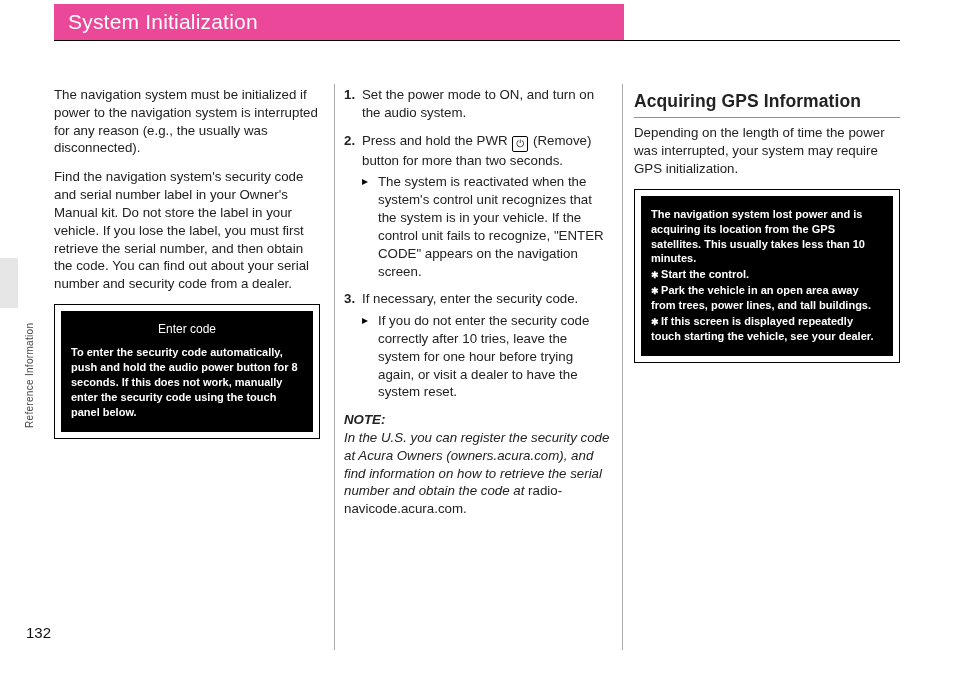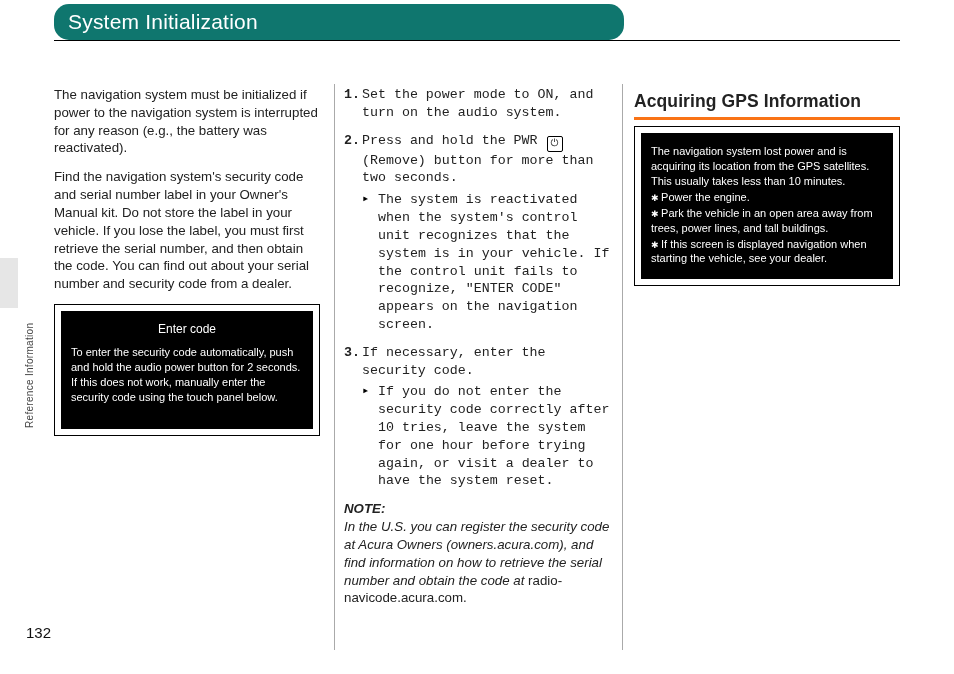--- a/index.html
+++ b/index.html
@@ -5,24 +5,23 @@
   html, body { margin:0; padding:0; background:#fff; }
   body {
     width:954px; height:674px;
     font-family:"Helvetica Neue", Helvetica, Arial, sans-serif;
     color:#111; position:relative;
     -webkit-font-smoothing:antialiased;
   }
   .rule { position:absolute; background:#000; }
   .title-bar {
     position:absolute; left:54px; top:4px; width:556px; height:36px;
-    background:#0f766e; color:#fff; font-size:21px;
+    background:#ec4899; color:#fff; font-size:21px;
     display:flex; align-items:center; padding-left:14px;
     letter-spacing:.2px;
-    border-radius:15px;
   }
   .top-rule { left:54px; top:40px; width:846px; height:1px; }
   .side-tab {
     position:absolute; left:0; top:258px; width:18px; height:50px;
     background:#e6e6e6;
   }
   .side-label {
     position:absolute; left:24px; top:428px;
     transform-origin:left top; transform:rotate(-90deg);
     font-size:10px; color:#444; letter-spacing:.3px;
@@ -32,45 +31,45 @@
     font-size:15px; color:#111;
   }
   .columns {
     position:absolute; left:54px; top:86px;
     display:flex; gap:24px;
   }
   .col { width:266px; font-size:13.3px; line-height:1.34; color:#222; }
   .col p { margin:0 0 11px 0; }
   h2.sec {
     font-size:17.5px; font-weight:700; margin:4px 0 6px 0;
-    border-bottom:3px solid #f97316; padding-bottom:4px;
+    border-bottom:1px solid #f97316; padding-bottom:4px;
     letter-spacing:.1px;
   }
-  ol.steps { list-style:none; padding:0; margin:0; counter-reset:st;font-family:Liberation Mono, monospace; }
+  ol.steps { list-style:none; padding:0; margin:0; counter-reset:st; }
   ol.steps > li {
     counter-increment:st; position:relative;
     padding-left:18px; margin:0 0 10px 0;
   }
   ol.steps > li::before {
     content:counter(st) "."; position:absolute; left:0; top:0;
     font-weight:700;
   }
   .sub { padding-left:16px; position:relative; margin-top:4px; }
   .sub::before { content:"▸"; position:absolute; left:0; top:0; font-size:12px; color:#000; }
   .note-hd { font-weight:700; font-style:italic; margin-top:8px; }
   .note-body { font-style:italic; }
   .screen {
     border:1px solid #000; padding:6px; background:#fff; margin:6px 0 10px 0;
   }
   .screen-inner {
     background:#000; color:#fff; font-size:11px; line-height:1.35;
     padding:10px 10px 12px 10px; min-height:96px;
   }
   .screen-inner .title { text-align:center; font-size:12px; margin-bottom:8px; }
-  .screen-inner .line { margin:1px 0; }
+  .screen-inner .line { margin:1px 0;font-weight:bold; }
   .screen-inner .star::before { content:"✱ "; font-size:9px; }
   .pwr {
     display:inline-flex; align-items:center; justify-content:center;
     width:14px; height:14px; border:1px solid #000; border-radius:2px;
     font-size:10px; line-height:1; vertical-align:-2px; margin:0 1px;
   }
   .vdiv-left  { left:334px; top:84px; width:1px; height:566px; background:#aaa; }
   .vdiv-right { left:622px; top:84px; width:1px; height:566px; background:#aaa; }
 </style>
 </head>
@@ -82,26 +81,26 @@
 <div class="rule top-rule"></div>
 <div class="side-tab"></div>
 <div class="side-label">Reference Information</div>
 <div class="page-num">132</div>
 <div class="rule vdiv-left"></div>
 <div class="rule vdiv-right"></div>
 
 <div class="columns">
 
   <div class="col">
-    <p>The navigation system must be initialized if power to the navigation system is interrupted for any reason (e.g., the battery was reactivated).</p>
+    <p>The navigation system must be initialized if power to the navigation system is interrupted for any reason (e.g., the usually was disconnected).</p>
     <p>Find the navigation system's security code and serial number label in your Owner's Manual kit. Do not store the label in your vehicle. If you lose the label, you must first retrieve the serial number, and then obtain the code. You can find out about your serial number and security code from a dealer.</p>
     <div class="screen">
       <div class="screen-inner">
         <div class="title">Enter code</div>
-        <div class="line">To enter the security code automatically, push and hold the audio power button for 2 seconds. If this does not work, manually enter the security code using the touch panel below.</div>
+        <div class="line">To enter the security code automatically, push and hold the audio power button for 8 seconds. If this does not work, manually enter the security code using the touch panel below.</div>
       </div>
     </div>
   </div>
 
   <div class="col">
     <ol class="steps">
       <li>
         <span>Set the power mode to ON, and turn on the audio system.</span>
       </li>
       <li>
@@ -114,23 +113,24 @@
       </li>
     </ol>
     <p>
       <span class="note-hd">NOTE:</span><br>
       <span class="note-body">In the U.S. you can register the security code at Acura Owners (owners.acura.com), and find information on how to retrieve the serial number and obtain the code at </span><span>radio-navicode.acura.com.</span>
     </p>
   </div>
 
   <div class="col">
     <h2 class="sec">Acquiring GPS Information</h2>
+    <p>Depending on the length of time the power was interrupted, your system may require GPS initialization.</p>
     <div class="screen">
       <div class="screen-inner">
         <div class="line">The navigation system lost power and is acquiring its location from the GPS satellites. This usually takes less than 10 minutes.</div>
-        <div class="line star">Power the engine.</div>
+        <div class="line star">Start the control.</div>
         <div class="line star">Park the vehicle in an open area away from trees, power lines, and tall buildings.</div>
-        <div class="line star">If this screen is displayed navigation when starting the vehicle, see your dealer.</div>
+        <div class="line star">If this screen is displayed repeatedly touch starting the vehicle, see your dealer.</div>
       </div>
     </div>
   </div>
 
 </div>
 
 </body></html>

